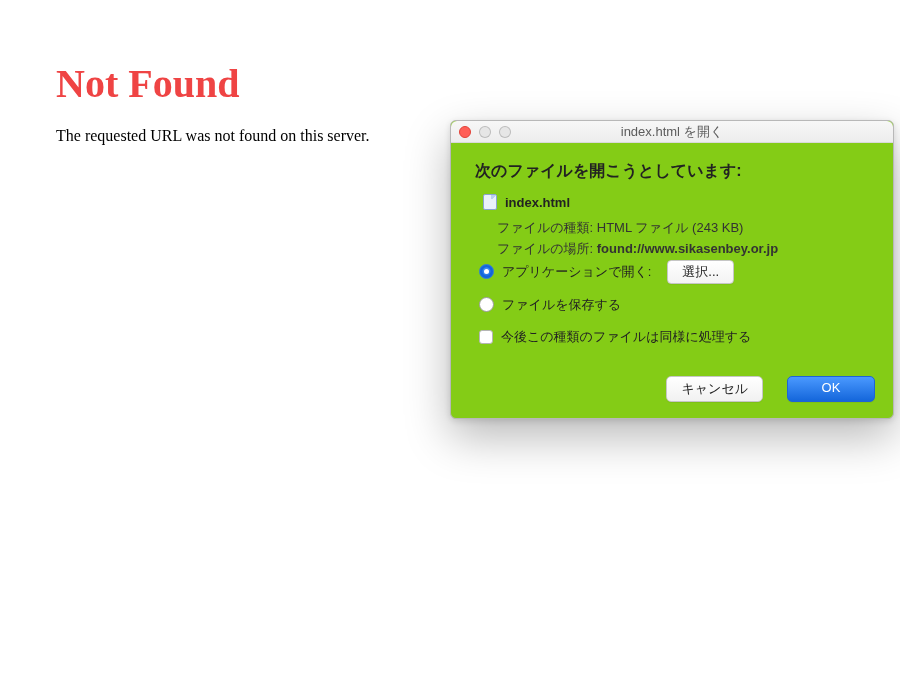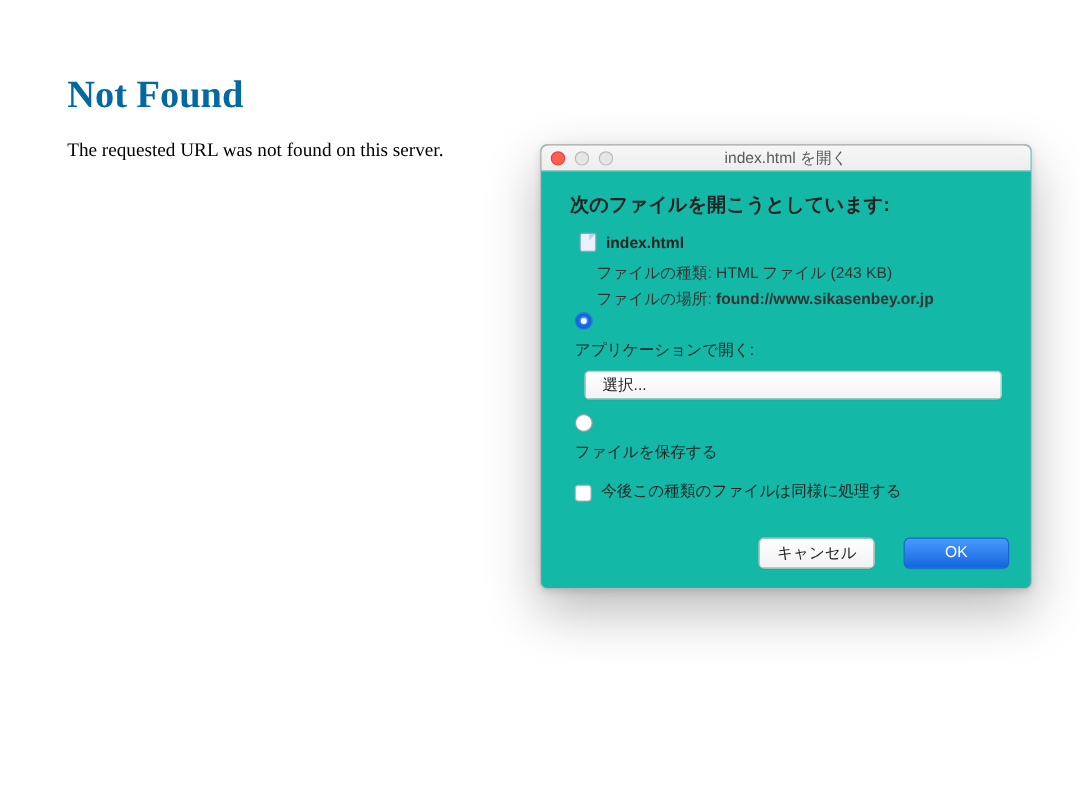--- a/index.html
+++ b/index.html
@@ -9,38 +9,38 @@
       background: #fff;
       font-family: -apple-system, "Helvetica Neue", Arial, sans-serif;
       position: relative;
       overflow: hidden;
     }
     .page {
       padding: 60px 0 0 56px;
     }
     .page h1 {
       font-family: "Times New Roman", Times, serif;
-      font-size: 32px;
+      font-size: 40px;
       font-weight: 700;
-      color: #0369a1;
+      color: #ef4444;
       margin-bottom: 20px;
     }
     .page p {
       font-family: "Times New Roman", Times, serif;
       font-size: 16px;
       color: #000;
     }
 
     
     .dialog {
       position: absolute;
       top: 120px;
       left: 450px;
-      width: 410px;
-      background: #14b8a6;
+      width: 444px;
+      background: #84cc16;
       border: 1px solid #b8b8b8;
       border-radius: 6px;
       box-shadow: 0 18px 45px rgba(0,0,0,0.28), 0 2px 6px rgba(0,0,0,0.12);
       font-size: 13px;
       color: #222;
     }
     .titlebar {
       height: 22px;
       border-bottom: 1px solid #d9d9d9;
       display: flex;
@@ -114,24 +114,24 @@
     .meta .bold { font-weight: 700; }
 
     .question {
       margin-top: 26px;
       font-weight: 700;
       font-size: 13px;
       margin-bottom: 12px;
     }
     .opt-row {
       display: flex;
+      align-items: center;
       gap: 8px;
       margin-left: 4px;
       margin-bottom: 12px;
-      flex-direction: column;
     }
     .radio {
       width: 15px; height: 15px;
       border-radius: 50%;
       border: 1px solid #9c9c9c;
       background: #fff;
       display: inline-flex;
       align-items: center;
       justify-content: center;
       flex-shrink: 0;
@@ -152,21 +152,21 @@
       padding: 2px 14px;
       font-size: 13px;
       border: 1px solid #c6c6c6;
       border-radius: 4px;
       background: linear-gradient(#fff, #f3f3f3);
       box-shadow: 0 1px 0 rgba(0,0,0,0.04);
     }
 
     .check-row {
       display: flex;
-      align-items: flex-end;
+      align-items: center;
       gap: 8px;
       margin-left: 4px;
       margin-top: 14px;
     }
     .checkbox {
       width: 14px; height: 14px;
       border: 1px solid #b5b5b5;
       border-radius: 3px;
       background: #fff;
       flex-shrink: 0;

